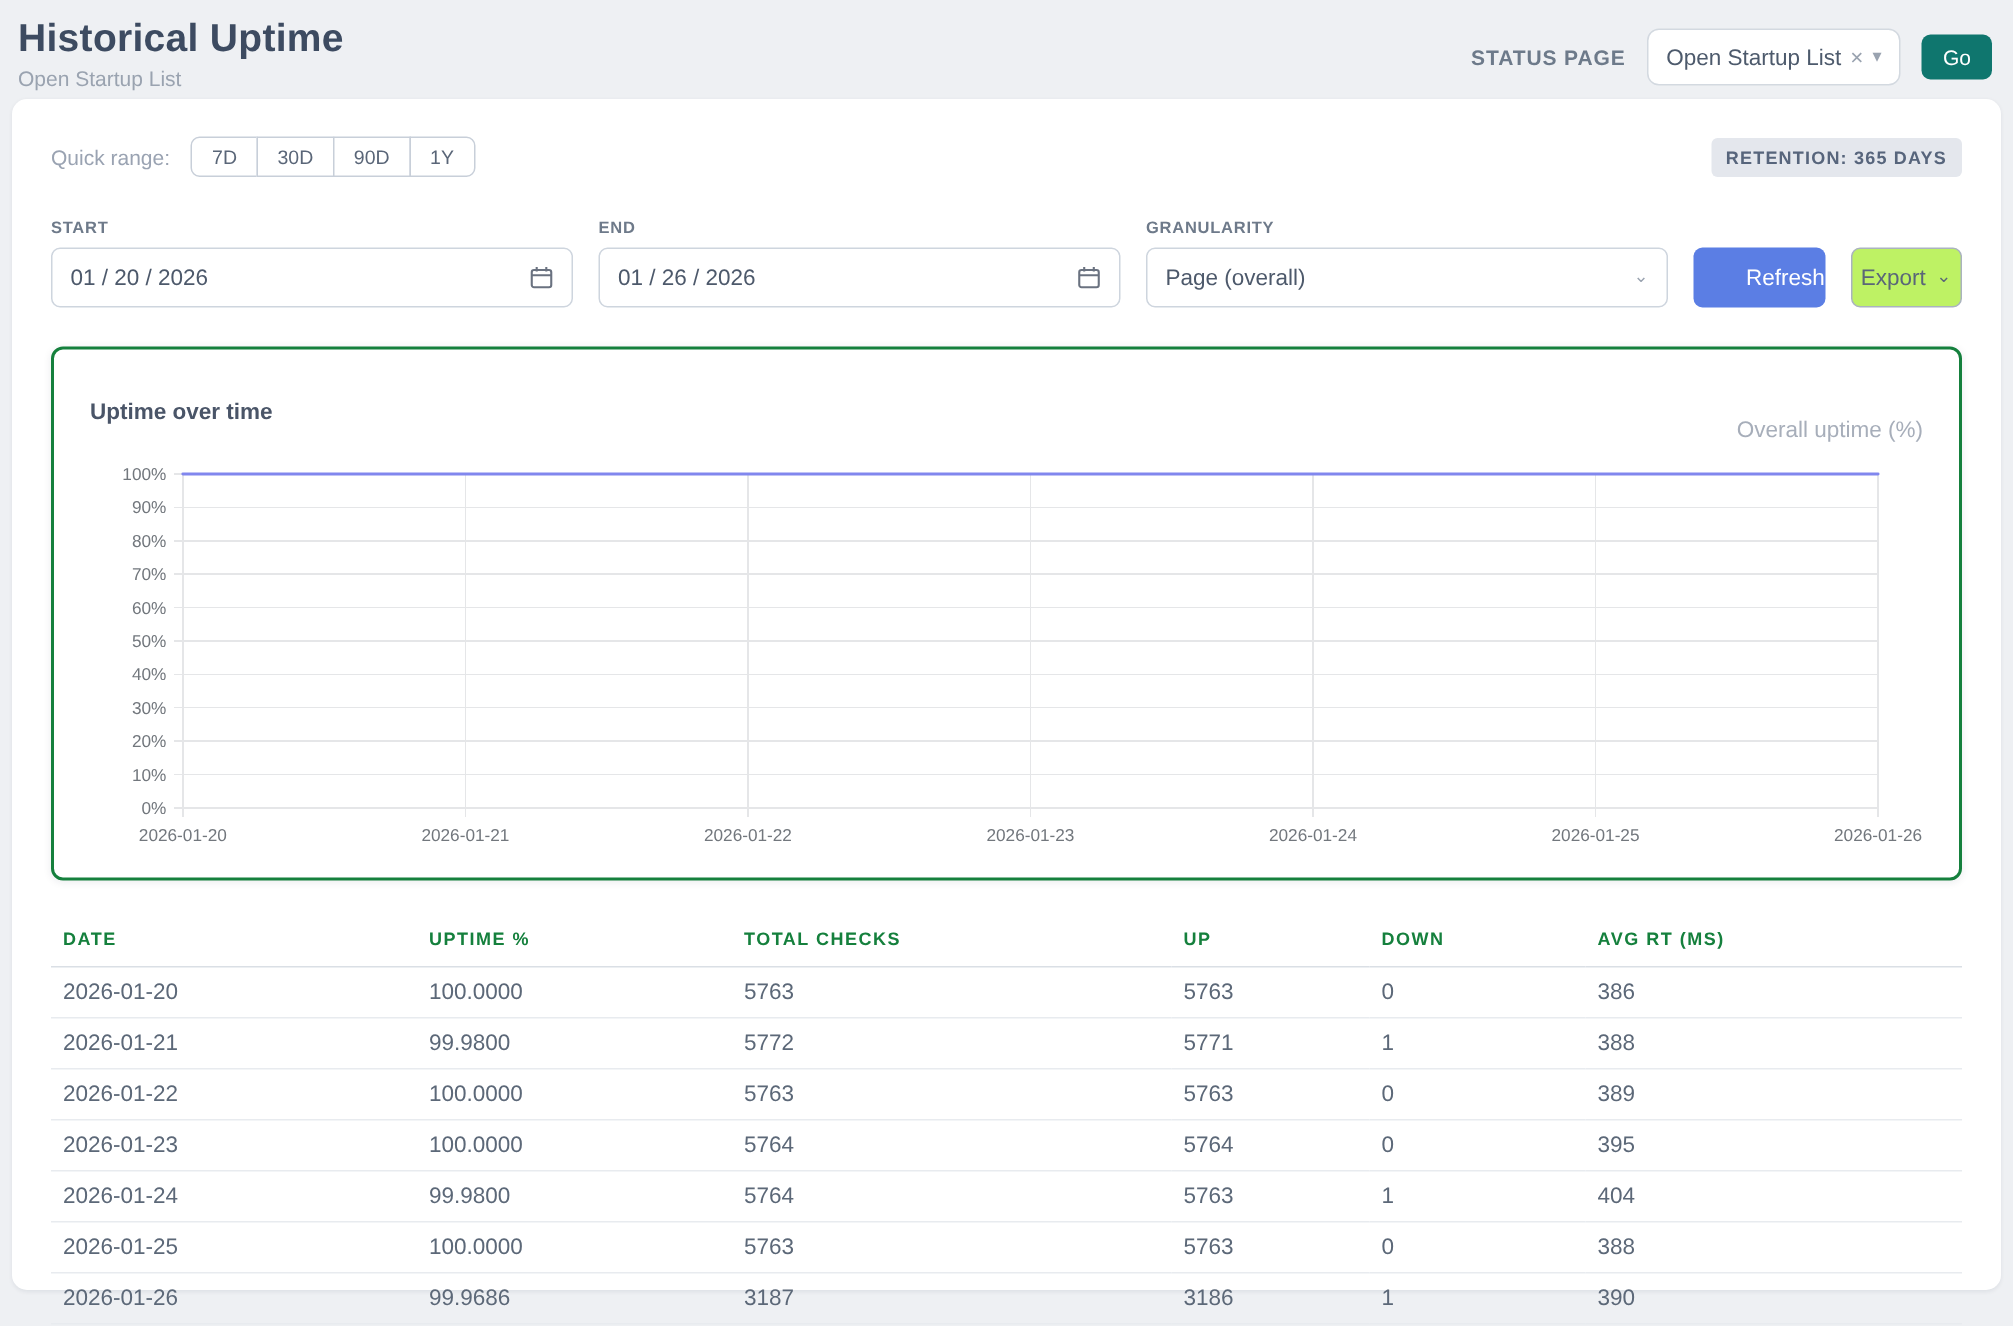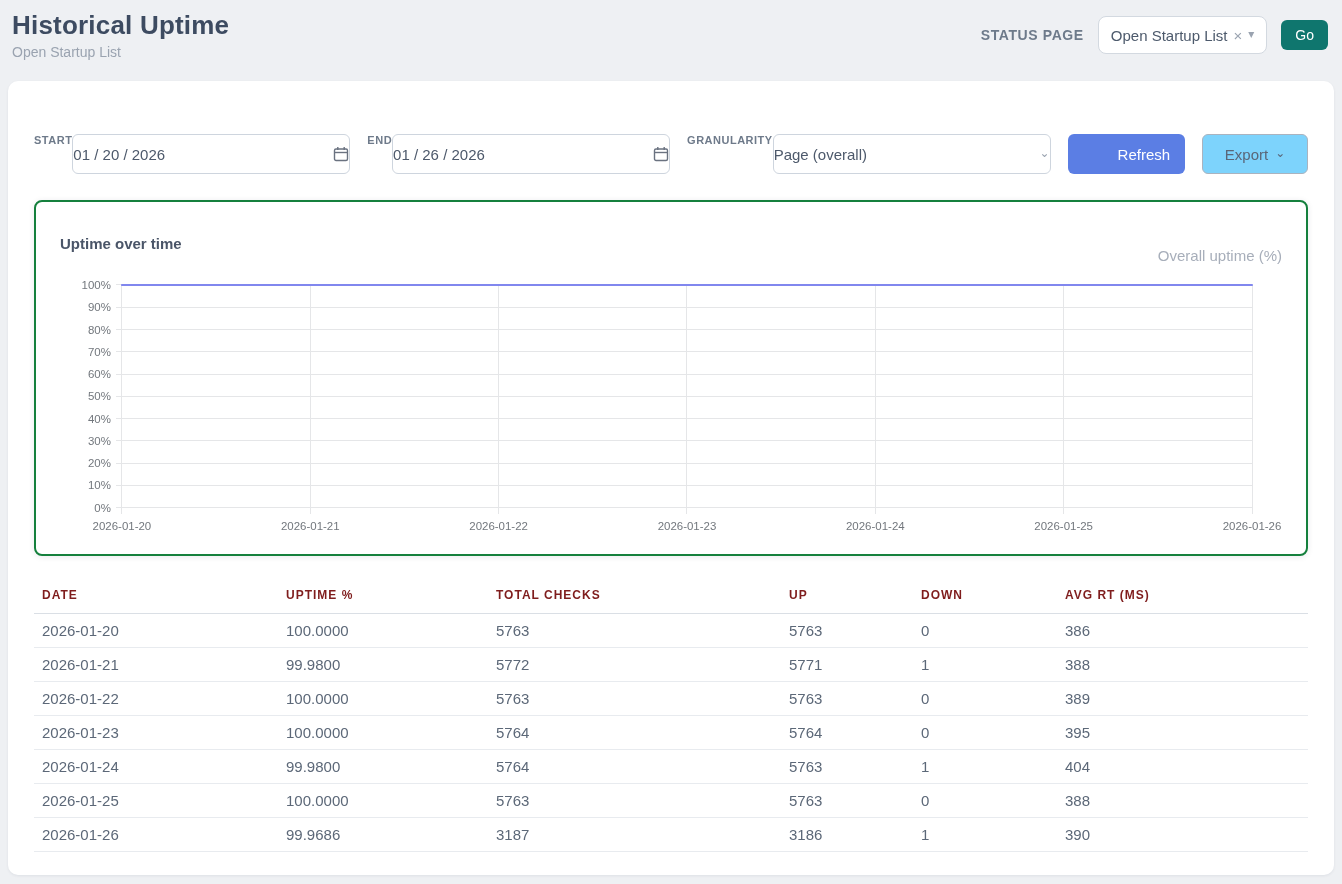--- a/index.html
+++ b/index.html
@@ -6,22 +6,22 @@
   html,body { width:1342px; height:884px; }
   body {
     background:#eef0f3;
     font-family:"Liberation Sans","DejaVu Sans",sans-serif;
     color:#4d5a6c;
     overflow:hidden;
   }
 
   
   .page-header {
-    display:flex; justify-content:space-between; align-items:flex-start;
-    padding:10px 14px 21px 12px;
+    display:flex; justify-content:space-between; align-items:center;
+    padding:10px 14px 6px 12px;
   }
   .page-title { font-size:26px; font-weight:700; color:#3d4b61; letter-spacing:.2px; }
   .page-subtitle { font-size:14px; color:#9aa3b0; margin-top:3px; }
 
   .status-page-controls { display:flex; align-items:center; gap:14px; margin-top:6px; }
   .status-page-label { font-size:14px; font-weight:700; letter-spacing:.6px; color:#6d7a8a; }
   .status-select {
     display:flex; align-items:center; gap:6px;
     background:#fff; border:1px solid #d3d9e0; border-radius:8px;
     height:38px; padding:0 12px; cursor:pointer;
@@ -54,57 +54,57 @@
   }
   .seg-btn:first-child { border-radius:6px 0 0 6px; margin-left:0; }
   .seg-btn:last-child { border-radius:0 6px 6px 0; }
   .retention-badge {
     background:#e4e7ed; color:#57657c; font-size:12px; font-weight:600;
     letter-spacing:.8px; border-radius:4px; padding:6px 10px;
   }
 
   
   .form-row { display:flex; gap:17px; margin-top:28px; align-items:flex-end; }
-  .field { display:flex; flex-direction:row; }
+  .field { display:flex; flex-direction:column; }
   .field-label { font-size:11px; font-weight:600; letter-spacing:.5px; color:#6e7a8a; margin-bottom:7px; }
   .input-box {
-    width:278px; height:40px; border:1px solid #ced5de; border-radius:6px;
-    display:flex; align-items:center; padding:0 0; font-size:15px; color:#4d596b;
+    width:348px; height:40px; border:1px solid #ced5de; border-radius:6px;
+    display:flex; align-items:center; padding:0 12px; font-size:15px; color:#4d596b;
     background:#fff; cursor:text;
   }
   .input-box .val { flex:1; }
   .select-box { cursor:pointer; }
   .cal-icon { width:16px; height:16px; color:#6a7280; }
   .refresh-btn {
     flex:1; height:40px; background:#5b7ee4; border:none; border-radius:6px;
     color:#fff; font-size:15px; font-family:inherit; cursor:pointer;padding-left:35px;
   }
   .export-btn {
-    width:106px; height:40px; background:#7dd3fc; border:1px solid #aab3bf; border-radius:6px;
+    width:106px; height:40px; background:#bef264; border:1px solid #aab3bf; border-radius:6px;
     color:#5a6678; font-size:15px; font-family:inherit; cursor:pointer;
     display:flex; align-items:center; justify-content:center; gap:7px;
   }
   .export-btn .chev { color:#5a6678; }
 
   
   .chart-card {
     margin-top:26px; background:#fff; border:2px solid #15803d; border-radius:8px;
     box-shadow:0 1px 6px rgba(20,30,50,.09);
     padding:20px 22px 12px 22px;
   }
   .chart-head { display:flex; justify-content:space-between; align-items:center; padding:0 2px 14px 2px; }
   .chart-title { font-size:15px; font-weight:700; color:#4a5568; }
   .chart-legend { font-size:15px; color:#a7aeba;margin-top:25px; }
   .chart-svg { display:block; width:100%; height:auto; }
 
   
   .uptime-table { width:100%; border-collapse:collapse; margin-top:24px; table-layout:fixed; }
   .uptime-table th {
     text-align:left; font-size:12px; font-weight:700; letter-spacing:1px;
-    color:#7f1d1d; padding:8px 8px 11px 8px; border-bottom:1px solid #dadfe5;
+    color:#15803d; padding:8px 8px 11px 8px; border-bottom:1px solid #dadfe5;
   }
   .uptime-table td {
     font-size:15px; color:#5c6878; padding:8px 8px; height:33px;
     border-bottom:1px solid #e8ebef;
   }
 </style>
 </head>
 <body>
 
 <div class="page-header">
@@ -118,20 +118,32 @@
       <span class="value">Open Startup List</span>
       <span class="clear">×</span>
       <span class="chev">▾</span>
     </div>
     <button class="go-btn">Go</button>
   </div>
 </div>
 
 <div class="main-card">
 
+  <div class="range-row">
+    <div class="range-left">
+      <span class="range-label">Quick range:</span>
+      <div class="seg-group">
+        <button class="seg-btn">7D</button>
+        <button class="seg-btn">30D</button>
+        <button class="seg-btn">90D</button>
+        <button class="seg-btn">1Y</button>
+      </div>
+    </div>
+    <span class="retention-badge">RETENTION: 365 DAYS</span>
+  </div>
 
   <div class="form-row">
     <div class="field">
       <span class="field-label">START</span>
       <div class="input-box">
         <span class="val">01 / 20 / 2026</span>
         <svg class="cal-icon" viewBox="0 0 16 16" fill="none" stroke="currentColor" stroke-width="1.4">
           <rect x="1.5" y="3" width="13" height="11.5" rx="1.5"></rect>
           <line x1="1.5" y1="6.5" x2="14.5" y2="6.5"></line>
           <line x1="4.8" y1="1" x2="4.8" y2="4"></line>

